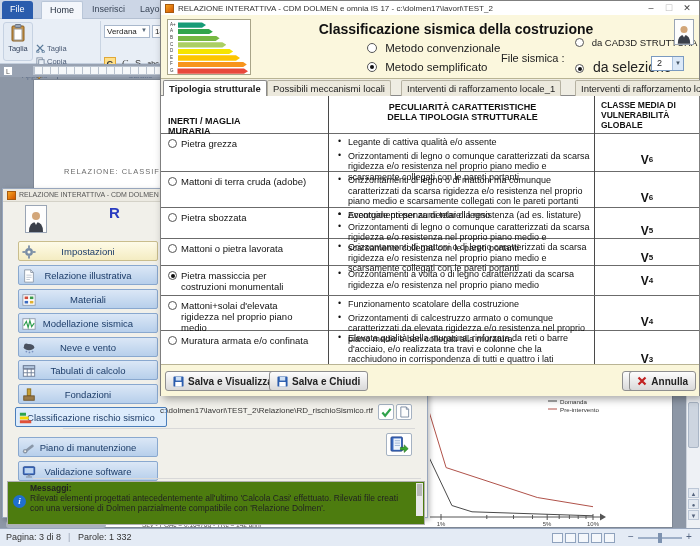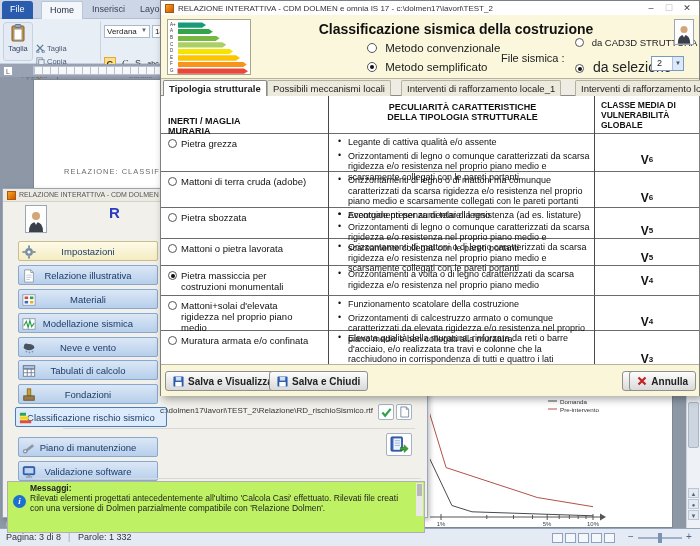--- a/index.html
+++ b/index.html
@@ -74,21 +74,21 @@
               border-radius:2px; background:linear-gradient(#dbe7f6,#b7cfeb); font-size:9.5px;
               color:#1c3c68; display:flex; align-items:center; justify-content:center; }
   .side-btn .sbi { position:absolute; left:3px; top:3px; }
   .side-btn.cream { background:linear-gradient(#fefbe8,#f4ecc2); border-color:#c9bd8d; }
   .side-btn.selected { left:12px; width:152px; background:#ddecfc; border:1px solid #4a7ebb; }
   .mw-path { position:absolute; left:60px; top:217px; width:310px; font-size:8px; color:#333;
              text-align:right; white-space:nowrap; overflow:hidden; }
   .mini-ico { position:absolute; width:16px; height:16px; background:#fff; border:1px solid #a5b2c2;
               border-radius:2px; display:flex; align-items:center; justify-content:center; }
   .mw-div { position:absolute; height:1px; background:#d8d8d8; }
-  .msgs { position:absolute; left:4px; top:292px; width:418px; height:52px; background:#bef264;
+  .msgs { position:absolute; left:4px; top:292px; width:418px; height:44px; background:#4d7c0f;
           border:1px solid #b0b0b0; }
   .msg-lbl { position:absolute; left:22px; top:1px; font-size:8.5px; font-weight:bold; color:#222; }
   .msg-txt { position:absolute; left:22px; top:11px; width:382px; font-size:8.5px; color:#222;
              line-height:1.2; }
   .msg-scroll { position:absolute; right:1px; top:1px; width:7px; height:33px; background:#e8e8e8; }
   .msg-thumb { position:absolute; left:1px; top:1px; width:5px; height:12px; background:#b8b8b8; }
   .info-ico { position:absolute; left:5px; top:13px; width:13px; height:13px; border-radius:50%;
               background:#1f6fd0; color:#fff; font-size:9px; font-weight:bold; text-align:center;
               line-height:13px; font-family:"Liberation Serif", serif; font-style:italic; }
 

